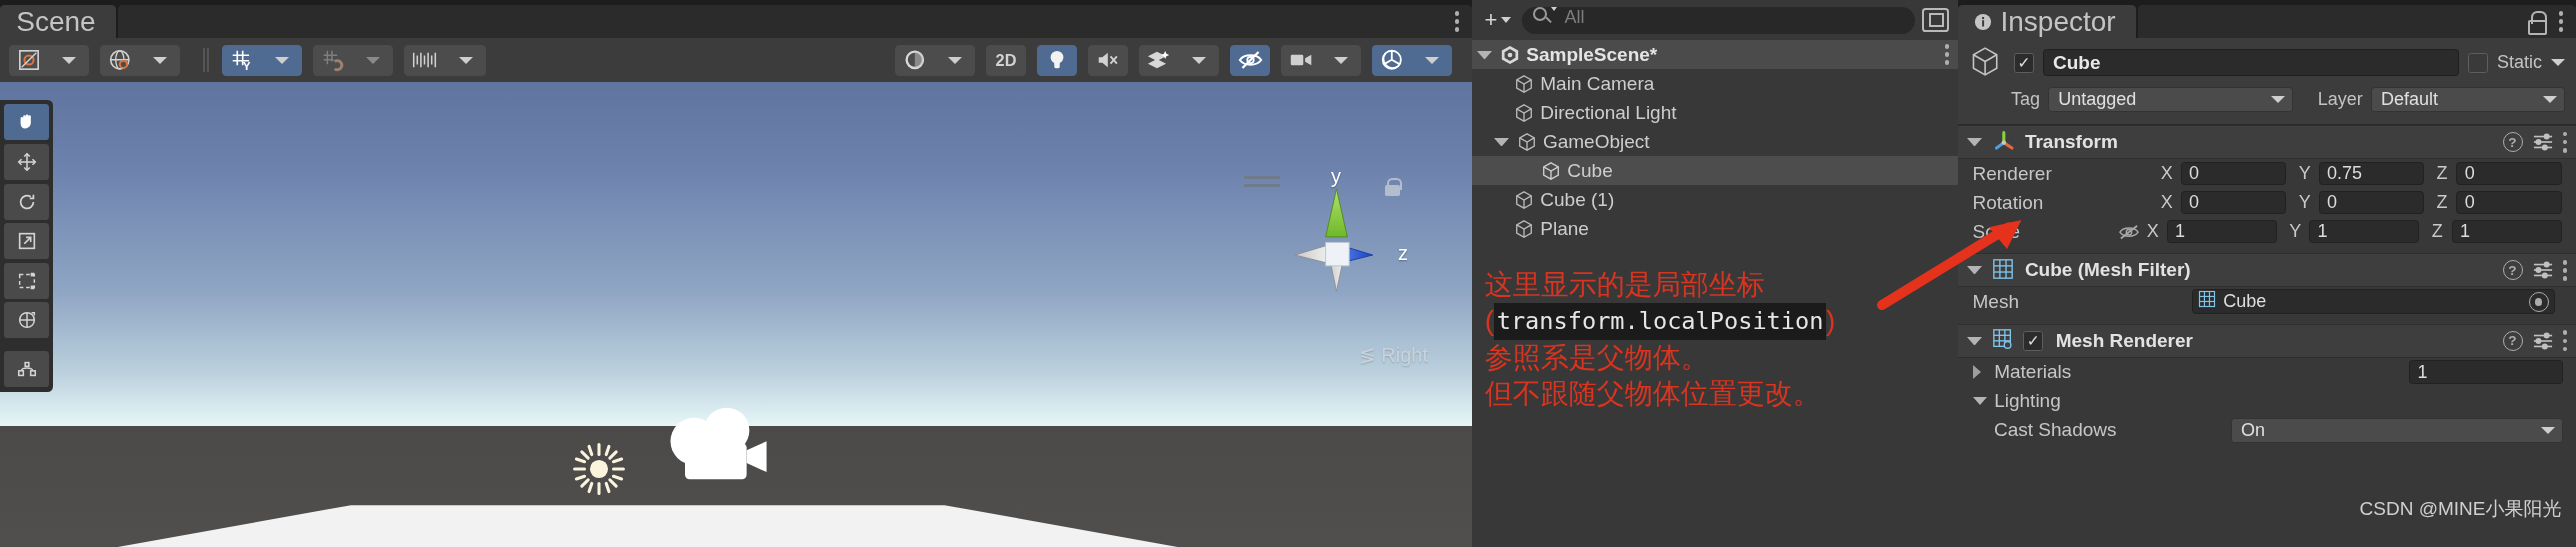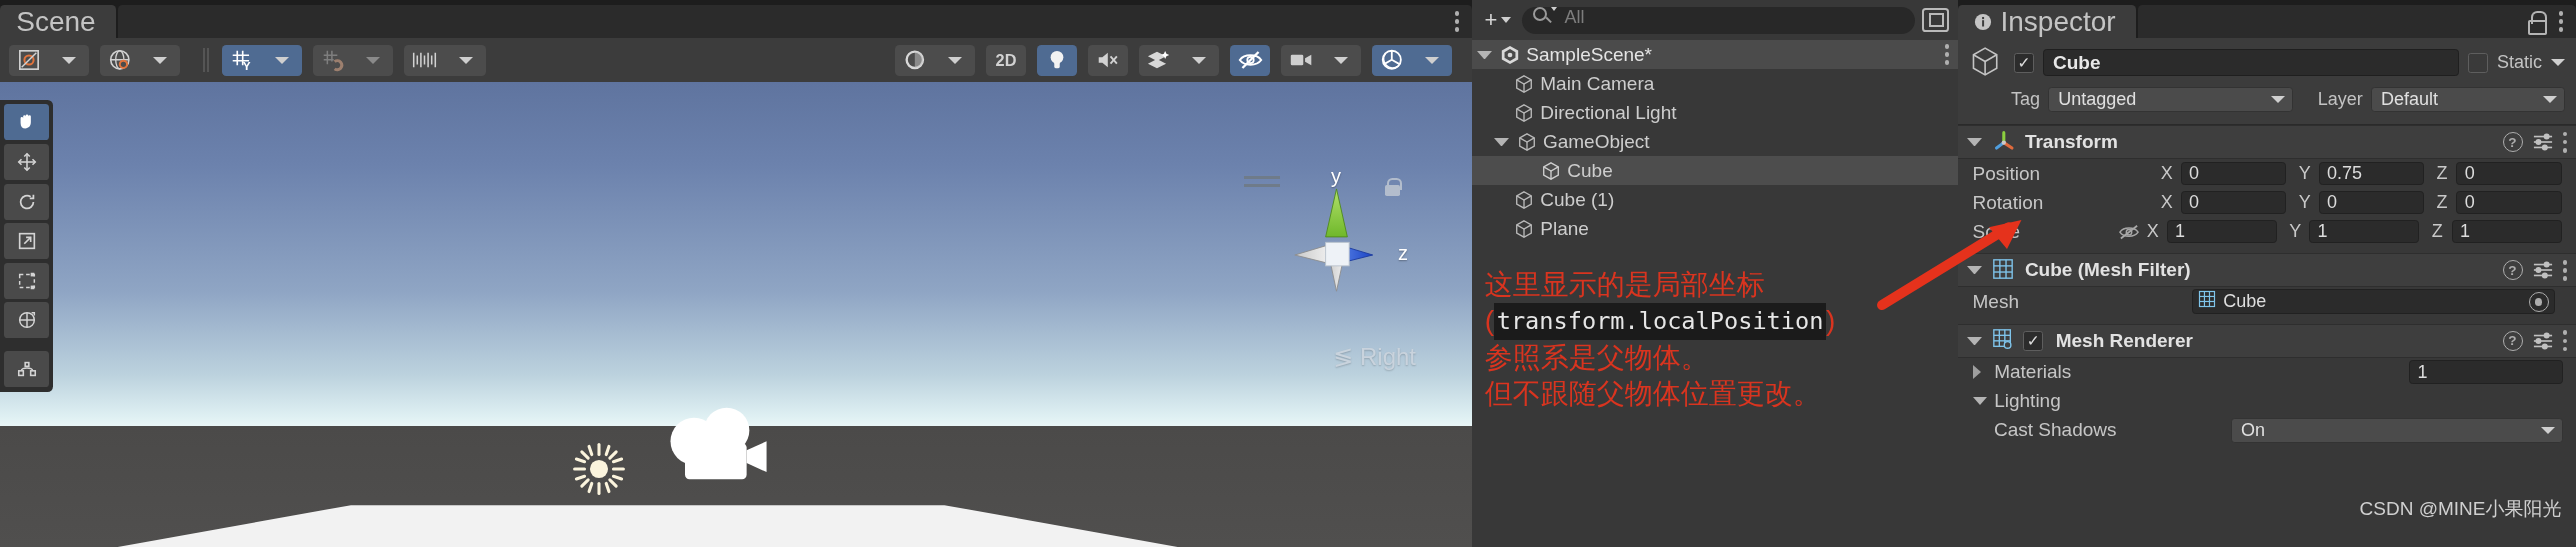--- a/index.html
+++ b/index.html
@@ -49,21 +49,21 @@
   
   #tool-strip { position:absolute; left:0; top:18px; width:53px; background:#2e2e2e;
     border-radius:0 5.4px 5.4px 0; padding:3.6px 0; display:flex; flex-direction:column; gap:1.8px; z-index:6;}
   #tool-strip .vb { height:36px; display:flex; align-items:center; justify-content:center;
     color:#d4d4d4; font-size:19px; background:#4a4a4a; margin:0.9px 3.6px; border-radius:3.6px; }
   #tool-strip .vb.sel { background:#4f6b92; }
   #tool-strip .gap { height:7.3px; background:transparent; }
   
   #gizmo { position:absolute; right:54px; top:87px; width:163px; height:172px; z-index:5; }
   #axis-label-y,#axis-label-z { position:absolute; color:#fff; font-size:20px; text-shadow:0 0.9px 1.8px #0005;}
-  #view-label { position:absolute; right:56px; top:261px; color:#c9d3dd; font-size:24px; z-index:5;
+  #view-label { position:absolute; right:44px; top:261px; color:#c9d3dd; font-size:20px; z-index:5;
     text-shadow:0 0.9px 1.8px #0003; }
   #gizmo-lock { position:absolute; right:71px; top:96px; width:16.3px;height:18px; z-index:6; opacity:.75;}
   #gizmo-lock::before{content:"";position:absolute;left:0;top:7.3px;width:15.4px;height:11px;background:#c9cfd6;border-radius:1.8px;}
   #gizmo-lock::after{content:"";position:absolute;left:2.7px;top:0;width:11px;height:10px;border:2.3px solid #c9cfd6;border-bottom:none;border-radius:5.4px 5.4px 0 0;}
   #hamb { position:absolute; right:192px; top:94px; z-index:6; }
   #hamb i{display:block;width:36px;height:2.7px;background:#6f7b89;margin-bottom:5.4px;}
 
   
   #sun-gizmo { position:absolute; left:571px; top:359px; width:56px;height:56px;z-index:3;}
   #cam-gizmo { position:absolute; left:654px; top:323px; width:120px;height:87px;z-index:3;}
@@ -74,21 +74,21 @@
     background:#383838; flex:0 0 40px;}
   .searchbox { flex:1; height:27px; background:#282828; border-radius:13.6px; display:flex;
     align-items:flex-start; gap:7.3px; padding:0 11px; color:#7d7d7d; font-size:18px; }
   .sicon { width:14.5px;height:14.5px;border:2.3px solid #9a9a9a;border-radius:50%; position:relative;flex:0 0 14.5px;}
   .sicon::after{content:"";position:absolute;left:10px;top:10px;width:7.3px;height:2.3px;background:#9a9a9a;transform:rotate(45deg);}
   .plusbtn { display:flex;align-items:center;gap:3.6px;color:#d6d6d6;font-size:22px;padding:0 3.6px;}
   .winbtn { width:27px;height:23.6px;border:2.3px solid #b9b9b9;border-radius:3.6px;position:relative;flex:0 0 27px;}
   .winbtn::after{content:"";position:absolute;left:4.5px;top:2.7px;width:11.8px;height:10px;border:2.3px solid #b9b9b9;}
   #hier-list { flex:1; overflow:hidden; }
   .hrow { height:29px; display:flex; align-items:center; color:#cdcdcd; font-size:19px; gap:6.3px; padding-right:9px; }
-  .hrow.scene { background:#4b4b4b; font-weight:normal; color:#e4e4e4; }
+  .hrow.scene { background:#4b4b4b; font-weight:bold; color:#e4e4e4; }
   .hrow.sel { background:#4d4d4d; }
   .tri { width:0;height:0;border-left:7.3px solid transparent;border-right:7.3px solid transparent;
     border-top:8.2px solid #b4b4b4; flex:0 0 14.5px; margin-right:1.8px;}
   .tri.right { border:none; border-top:7.3px solid transparent;border-bottom:7.3px solid transparent;
     border-left:8.2px solid #9e9e9e; }
   .cubeico { width:20px;height:20px;flex:0 0 20px; }
   .uico { width:20px;height:20px;flex:0 0 20px; }
 
   
   #insp-panel { flex:1; background:#383838; min-width:0; }
@@ -630,21 +630,21 @@
         </svg>
     </span>
     <span class="kebab">
         <i></i>
         <i></i>
         <i></i>
       </span>
   </div>
 
   <div class="frow">
-    <span class="fname">Position</span>
+    <span class="fname">Renderer</span>
     <span class="axis">X</span>
     <span class="num">
         <span>0</span>
       </span>
     <span class="axis">Y</span>
     <span class="num">
         <span>0.75</span>
       </span>
     <span class="axis">Z</span>
     <span class="num">

